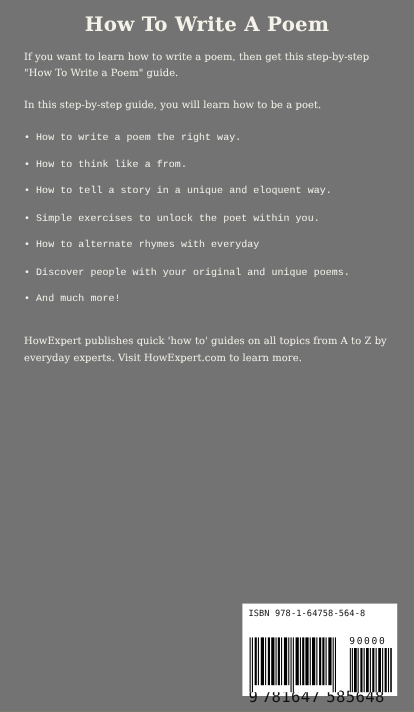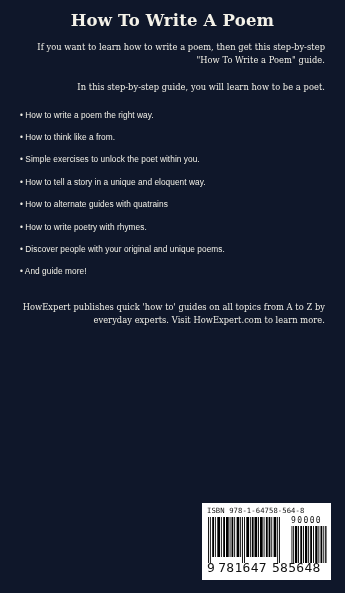--- a/index.html
+++ b/index.html
@@ -11,21 +11,21 @@
     height: 593px;
     background: #879150;
     font-family: "DejaVu Serif", "Liberation Serif", serif;
     overflow: hidden;
     position: relative;
   }
   .cover {
     position: relative;
     width: 345px;
     height: 593px;
-    background: #0f172a;
+    background: #737373;
     box-sizing: border-box;
   }
   .title {
     position: absolute;
     top: 11px;
     left: 0;
     width: 345px;
     text-align: center;
     color: #f4f2e9;
     font-family: "DejaVu Serif", "Liberation Serif", serif;
@@ -38,27 +38,27 @@
     position: absolute;
     left: 20px;
     top: 41px;
     width: 305px;
   }
   .para {
     color: #f2f0e7;
     font-family: "DejaVu Serif", "Liberation Serif", serif;
     font-size: 8.3px;
     line-height: 13.2px;
-    text-align: right;
+    text-align: left;
     margin: 0 0 11px 0;
     letter-spacing: 0.05px;
   }
   .bullet {
     color: #f2f0e7;
-    font-family: Liberation Sans, sans-serif;
+    font-family: Liberation Mono, monospace;
     font-size: 8.3px;
     line-height: 13.2px;
     margin: 0 0 9.2px 0;
     text-align: left;
     letter-spacing: 0.05px;
   }
   .bullet.justify {
     text-align: justify;
   }
   .spacer-sm { height: 3px; }
@@ -80,21 +80,21 @@
     font-size: 7.2px;
     color: #111111;
     letter-spacing: 0.1px;
     white-space: nowrap;
     line-height: 9px;
     height: 9px;
   }
   .bars-row {
     position: relative;
     height: 46px;
-    margin-top: 2px;
+    margin-top: 16px;
   }
   .bars-main {
     position: absolute;
     left: 0;
     top: 0;
     height: 46px;
     width: 76px;
   }
   .bars-addon {
     position: absolute;
@@ -137,26 +137,25 @@
     <p class="para">If you want to learn how to write a poem, then get this step-by-step "How To Write a Poem" guide.</p>
 
     <div class="spacer-sm"></div>
 
     <p class="para">In this step-by-step guide, you will learn how to be a poet.</p>
 
     <div class="spacer-sm"></div>
 
     <p class="bullet">• How to write a poem the right way.</p>
     <p class="bullet">• How to think like a from.</p>
+    <p class="bullet">• How to tell a story in a unique and eloquent way.</p>
     <p class="bullet">• Simple exercises to unlock the poet within you.</p>
-    <p class="bullet">• How to tell a story in a unique and eloquent way.</p>
-    <p class="bullet">• How to alternate guides with quatrains</p>
-    <p class="bullet">• How to write poetry with rhymes.</p>
+    <p class="bullet">• How to alternate rhymes with everyday</p>
     <p class="bullet">• Discover people with your original and unique poems.</p>
-    <p class="bullet">• And guide more!</p>
+    <p class="bullet">• And much more!</p>
 
     <div class="spacer-md"></div>
 
     <p class="para">HowExpert publishes quick 'how to' guides on all topics from A to Z by everyday experts. Visit HowExpert.com to learn more.</p>
 
   </div>
 
   <div class="barcode-box">
     <div class="isbn-text">ISBN 978-1-64758-564-8</div>
 

